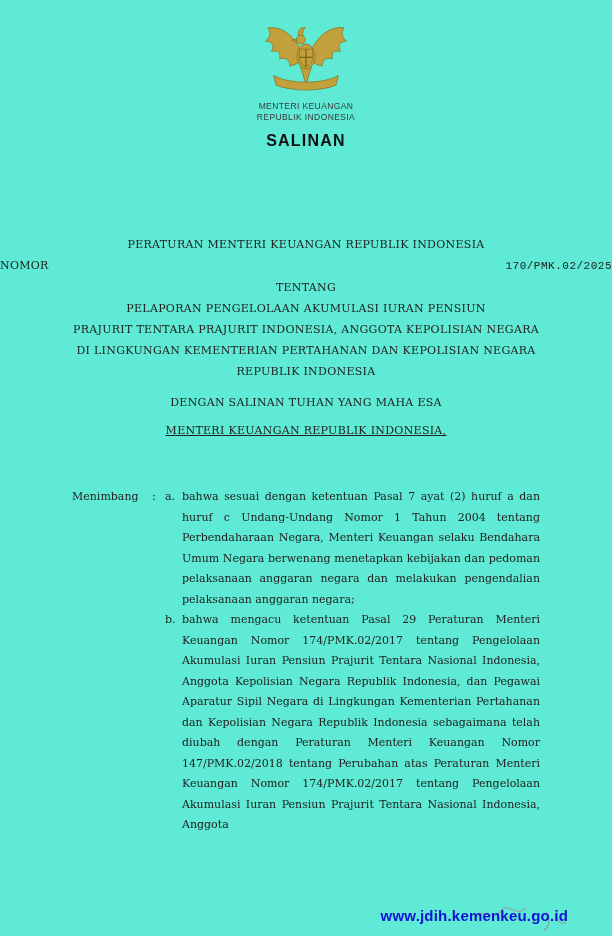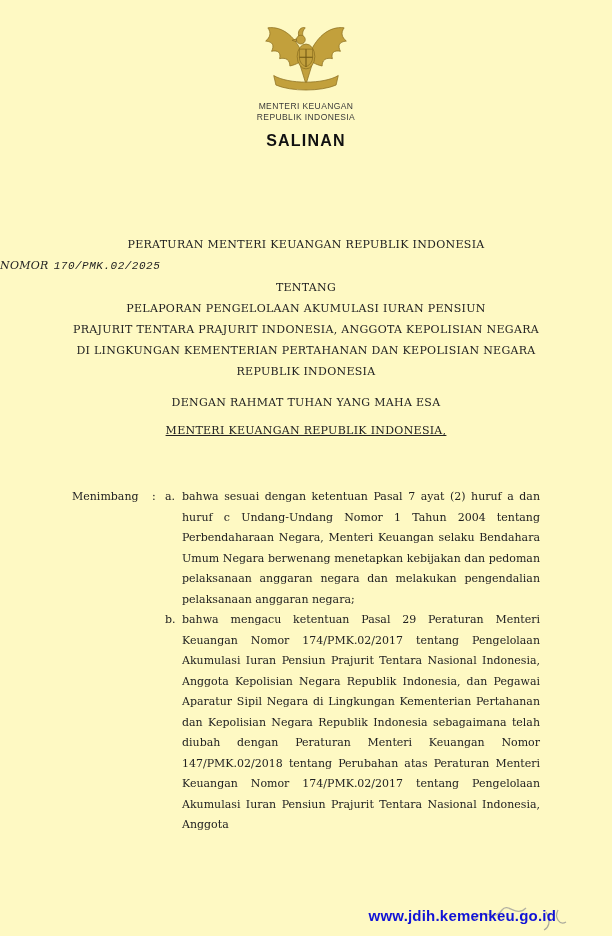--- a/index.html
+++ b/index.html
@@ -1,47 +1,47 @@
 <!DOCTYPE html>
 <html><head>
 <meta charset="utf-8">
 <style>
   * { margin:0; padding:0; box-sizing:border-box; }
   html, body { background:#ffffff; }
   .page {
-    position:relative; width:612px; height:936px; background:#fef9c3;
+    position:relative; width:612px; height:936px; background:#5eead4;
     font-family:"DejaVu Serif", serif; color:#222; overflow:hidden;
   }
   
   .letterhead { text-align:center; padding-top:14px; }
   .emblem { display:block; margin:0 auto; }
   .emblem-gold path, .emblem-gold ellipse, .emblem-gold circle { stroke:#8a6d1f; stroke-width:1; }
   .emblem-lines { fill:none; stroke:#6e5512; stroke-width:1.4; }
   .ministry { font-family:"Liberation Sans", sans-serif; font-size:8.5px; line-height:11px;
               letter-spacing:.4px; color:#3a3a3a; margin-top:5px; }
   .salinan { font-family:"Liberation Sans", sans-serif; font-weight:bold; font-size:16px;
              letter-spacing:1.2px; margin-top:9px; color:#111; }
   
   .title-block { margin-top:84px; text-align:center; font-size:11px; line-height:21px;
                  letter-spacing:.3px; color:#222; }
-  .nomor-line { display:flex; justify-content:flex-start; align-items:baseline; gap:5px;font-style:italic; }
+  .nomor-line { display:flex; justify-content:space-between; align-items:baseline; gap:5px; }
   .nomor-value { font-family:"Liberation Mono", monospace; font-size:11px; letter-spacing:.5px; }
   .invocation { margin-top:10px; }
   .issuer { margin-top:7px;text-decoration:underline; }
   
   .body-block { margin-top:46px; padding:0 72px; font-size:11px; line-height:20.5px; color:#222; }
   .clause { display:flex; }
   .clause-label { width:80px; flex:none; }
   .clause-colon { width:13px; flex:none; }
   .items { flex:1; }
   .item { display:flex; }
   .item-letter { width:17px; flex:none; }
   .item-text { flex:1; text-align:justify; text-justify:inter-word; }
   
-  .footer-url { position:absolute; right:56px; bottom:12px;
+  .footer-url { position:absolute; right:44px; bottom:12px;
                 font-family:"Liberation Sans", sans-serif; font-size:15px; font-weight:600;
                 letter-spacing:.2px; cursor:pointer; }
   .signature { position:absolute; right:34px; bottom:2px; opacity:.75; }
 </style>
 </head>
 <body>
 
 <div class="page">
 
   <header class="letterhead">
@@ -82,21 +82,21 @@
       <div>PERATURAN MENTERI KEUANGAN REPUBLIK INDONESIA</div>
       <div class="nomor-line">
         <span>NOMOR</span>
         <span class="nomor-value">170/PMK.02/2025</span>
       </div>
       <div>TENTANG</div>
       <div>PELAPORAN PENGELOLAAN AKUMULASI IURAN PENSIUN</div>
       <div>PRAJURIT TENTARA PRAJURIT INDONESIA, ANGGOTA KEPOLISIAN NEGARA</div>
       <div>DI LINGKUNGAN KEMENTERIAN PERTAHANAN DAN KEPOLISIAN NEGARA</div>
       <div>REPUBLIK INDONESIA</div>
-      <div class="invocation">DENGAN RAHMAT TUHAN YANG MAHA ESA</div>
+      <div class="invocation">DENGAN SALINAN TUHAN YANG MAHA ESA</div>
       <div class="issuer">MENTERI KEUANGAN REPUBLIK INDONESIA,</div>
     </div>
 
     <div class="body-block">
       <div class="clause">
         <span class="clause-label">Menimbang</span>
         <span class="clause-colon">:</span>
         <div class="items">
           <div class="item">
             <span class="item-letter">a.</span>

